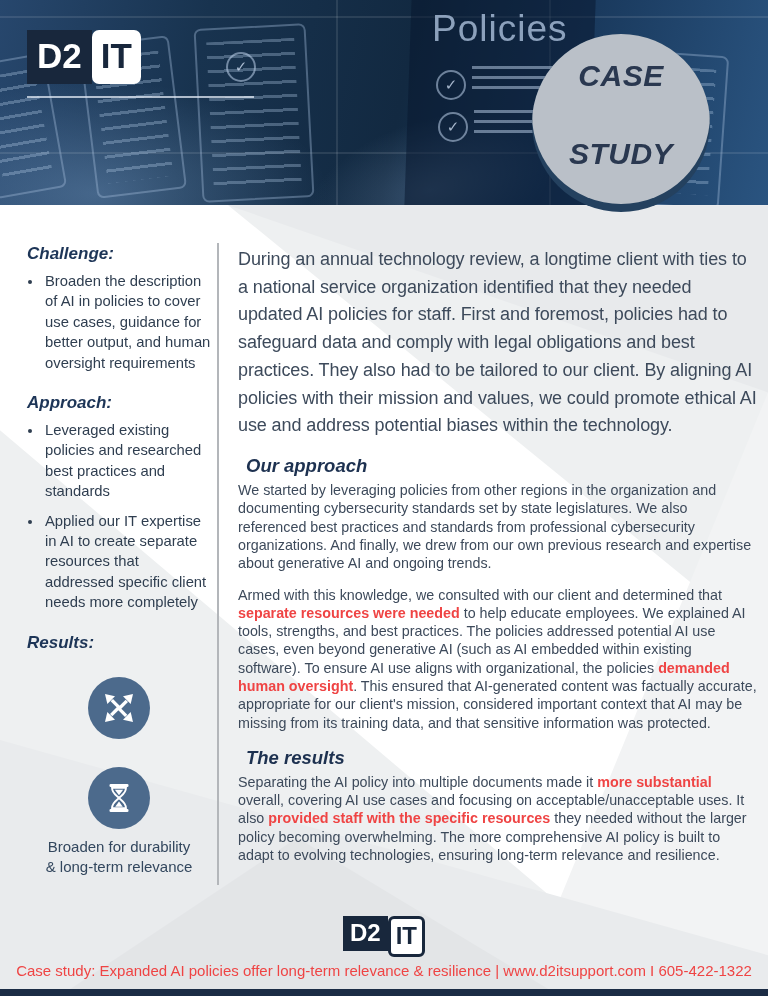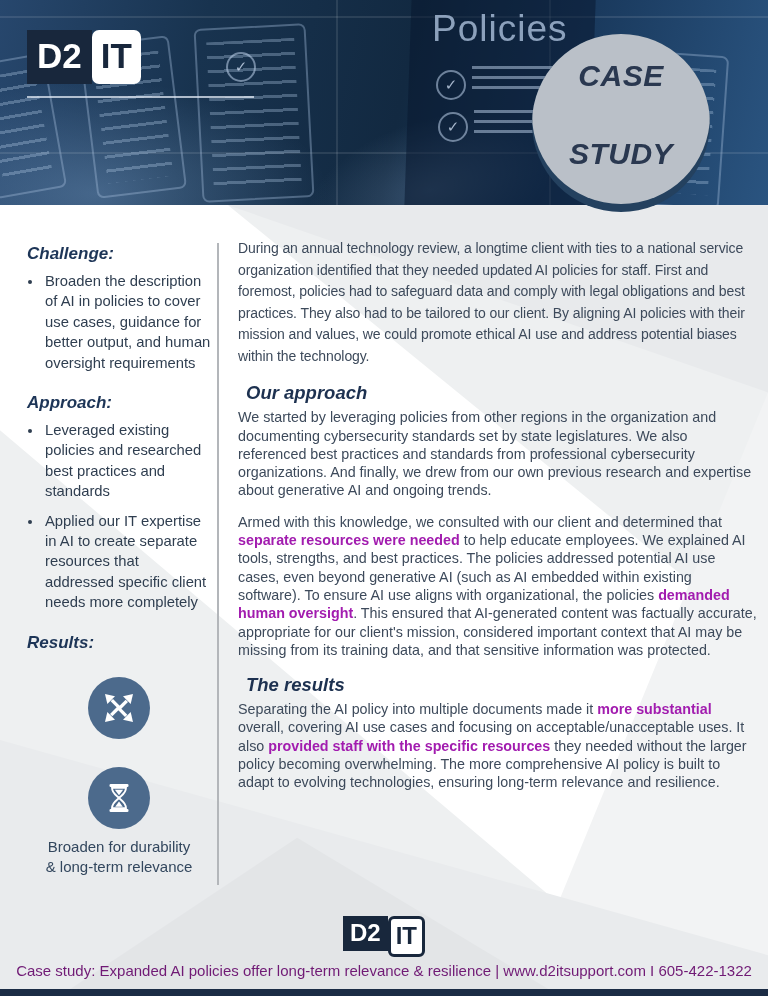--- a/index.html
+++ b/index.html
@@ -60,30 +60,30 @@
   .sidebar li:last-child{margin-bottom:0;}
   .result-item{text-align:center;margin-top:24px;}
   .icon-circle{width:62px;height:62px;border-radius:50%;background:#4c6a8c;margin:0 auto 8px auto;
         display:flex;align-items:center;justify-content:center;}
   .result-caption{font-size:15px;line-height:1.36;color:#33475e;}
   .result-item.second{margin-top:28px;}
   
   .divider{position:absolute;left:217px;top:243px;width:2px;height:642px;background:#b3b6ba;z-index:2;}
   
   .main{position:absolute;left:238px;top:234px;width:520px;z-index:2;color:#3d4a5b;}
-  .intro{font-size:14px;line-height:1.54;margin:4px 0 13px 0;letter-spacing:-.1px;}
+  .intro{font-size:18px;line-height:1.54;margin:12px 0 13px 0;letter-spacing:-.1px;}
   .sec-h{font-size:18.5px;font-weight:800;font-style:italic;color:#1d3150;margin:15px 0 4px 8px;}
   .main p.body{font-size:14.3px;line-height:1.28;margin:0 0 13px 0;}
-  .main b{color:#a21caf;}
+  .main b{color:#ef4444;}
   
   .footer-logo{position:absolute;left:0;right:0;top:916px;text-align:center;z-index:2;}
   .logo-foot .d2{font-size:24px;padding:3px 7px 4px 7px;}
   .logo-foot .it{font-size:24px;padding:3px 5px 4px 5px;border:3px solid #18273c;border-radius:6px;}
   .footer-text{position:absolute;left:0;right:0;top:962px;text-align:center;z-index:2;
-        font-size:15px;color:#701a75;}
+        font-size:15px;color:#ef4444;}
   .bottom-bar{position:absolute;left:0;bottom:0;width:768px;height:7px;background:#1b2c45;z-index:4;}
 </style>
 </head>
 <body>
 
 <div class="page">
 
   <div class="dec dec-right"></div>
   <div class="dec dec-right3"></div>
   <div class="dec dec-left"></div>

